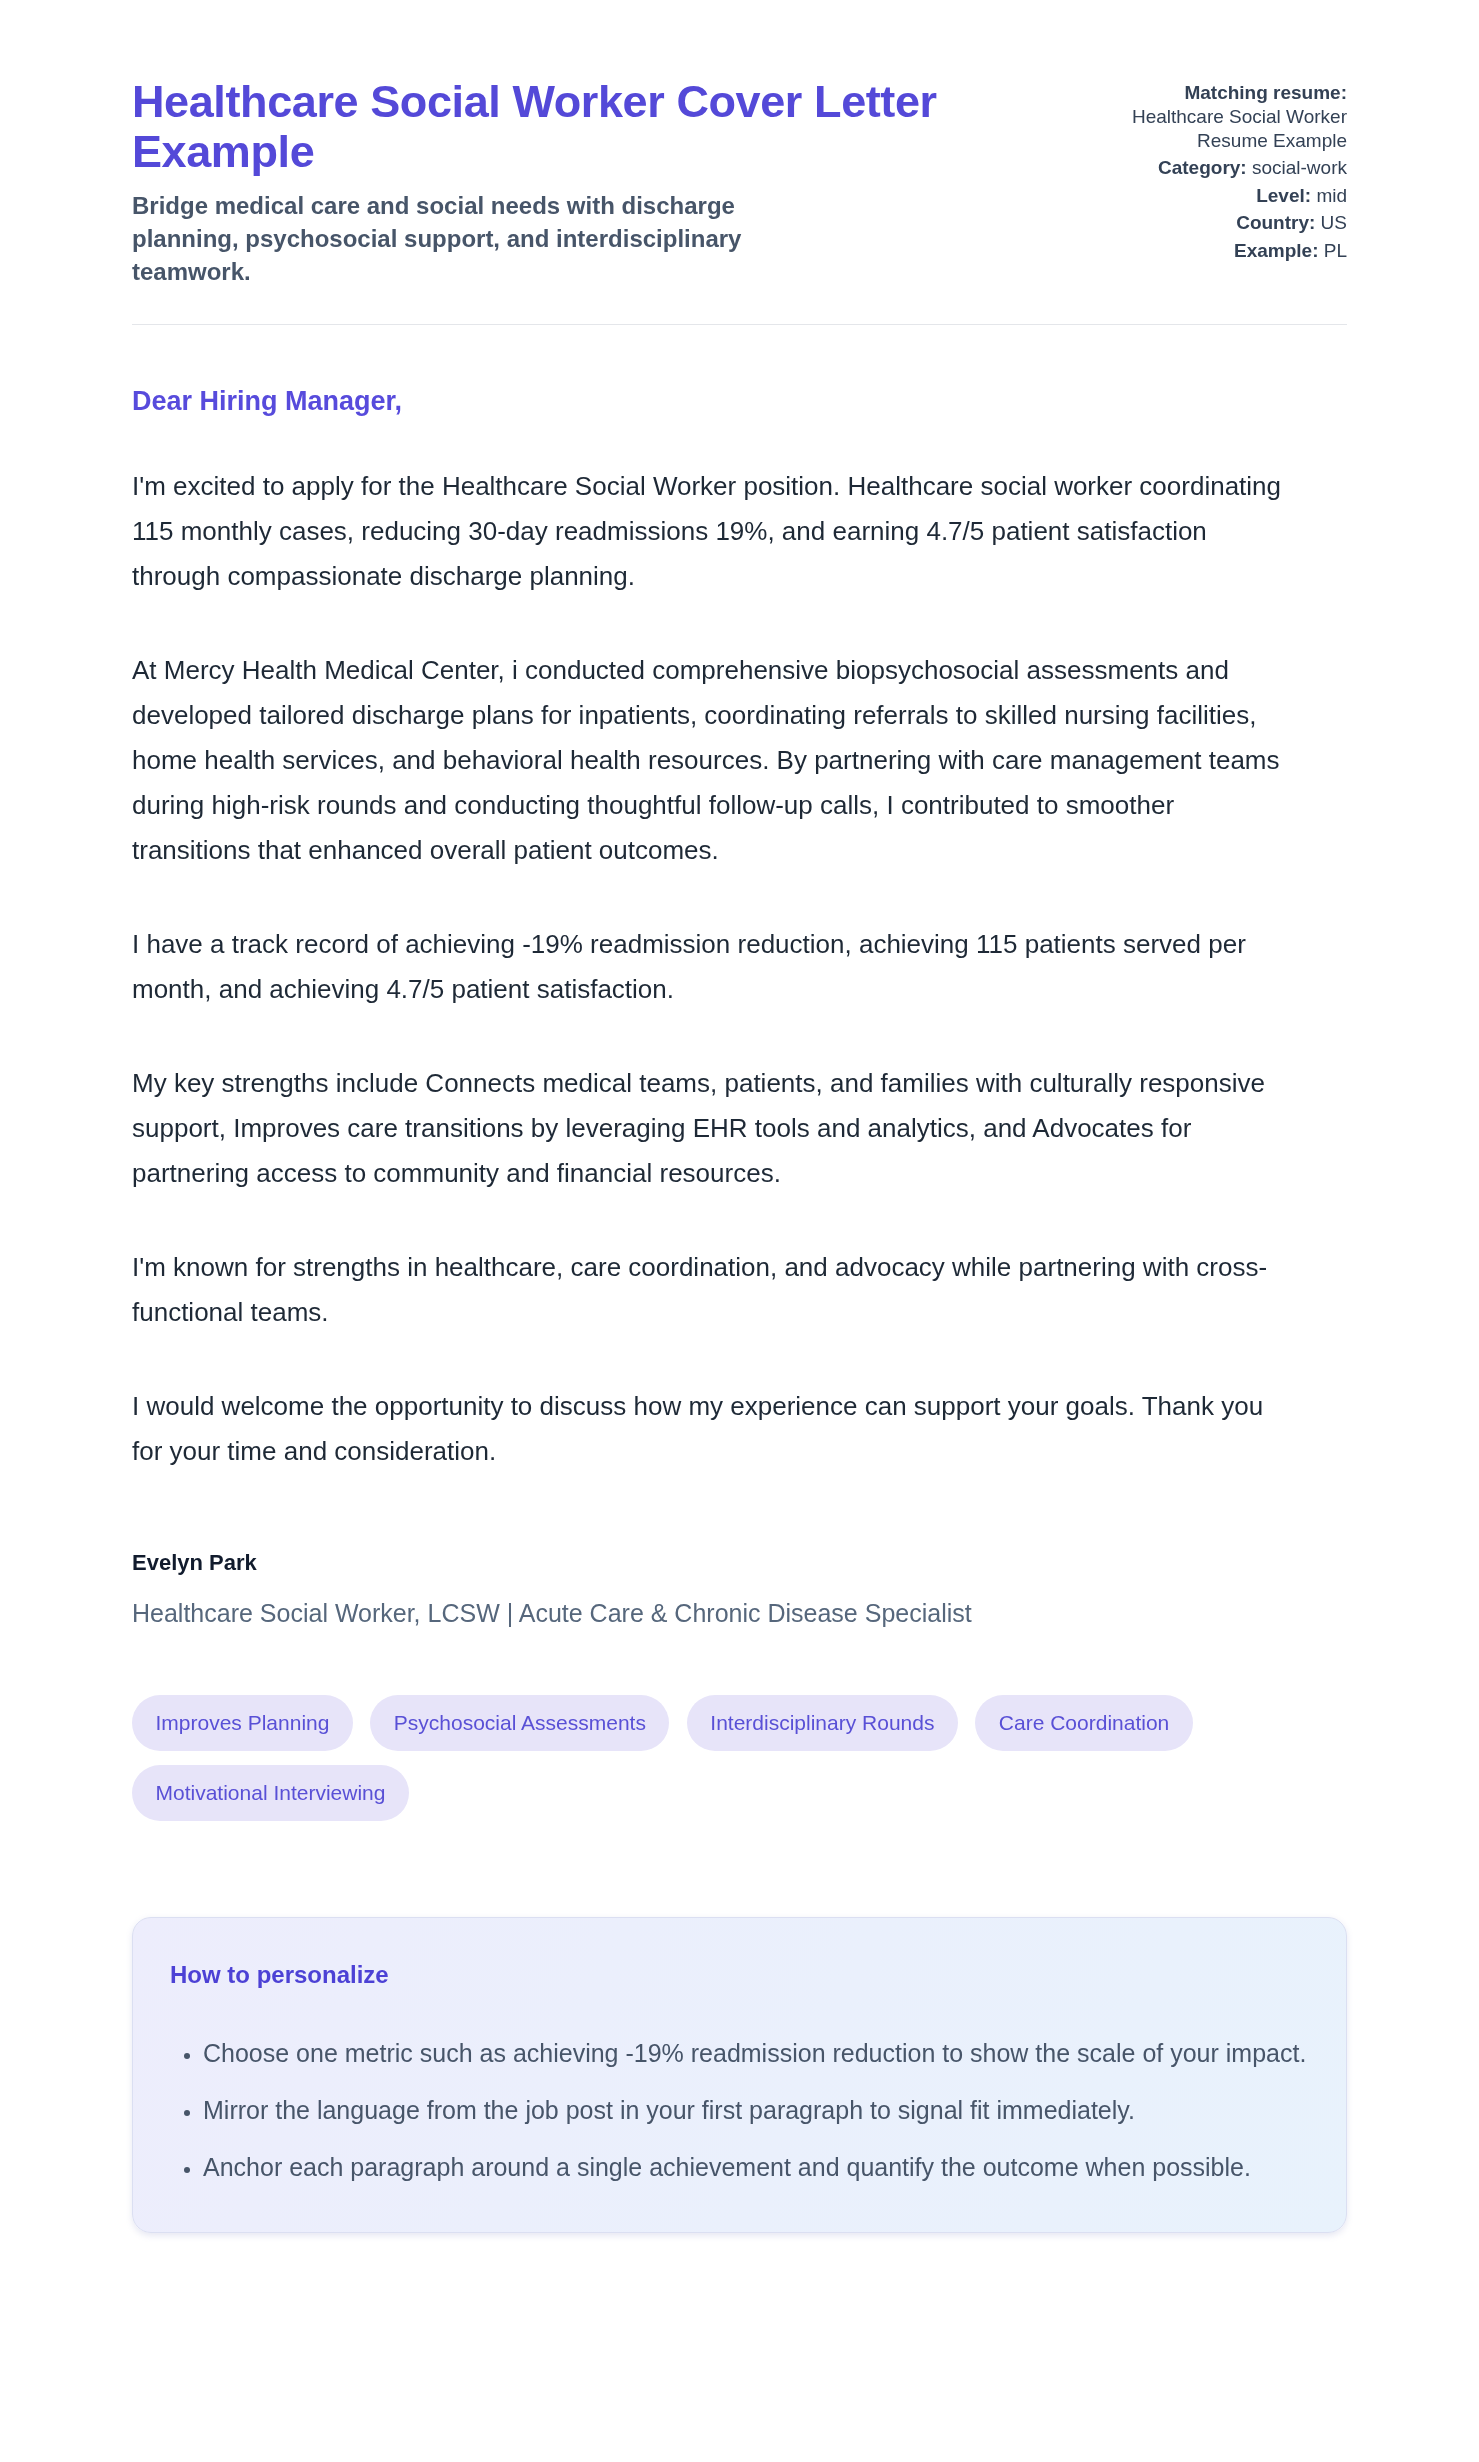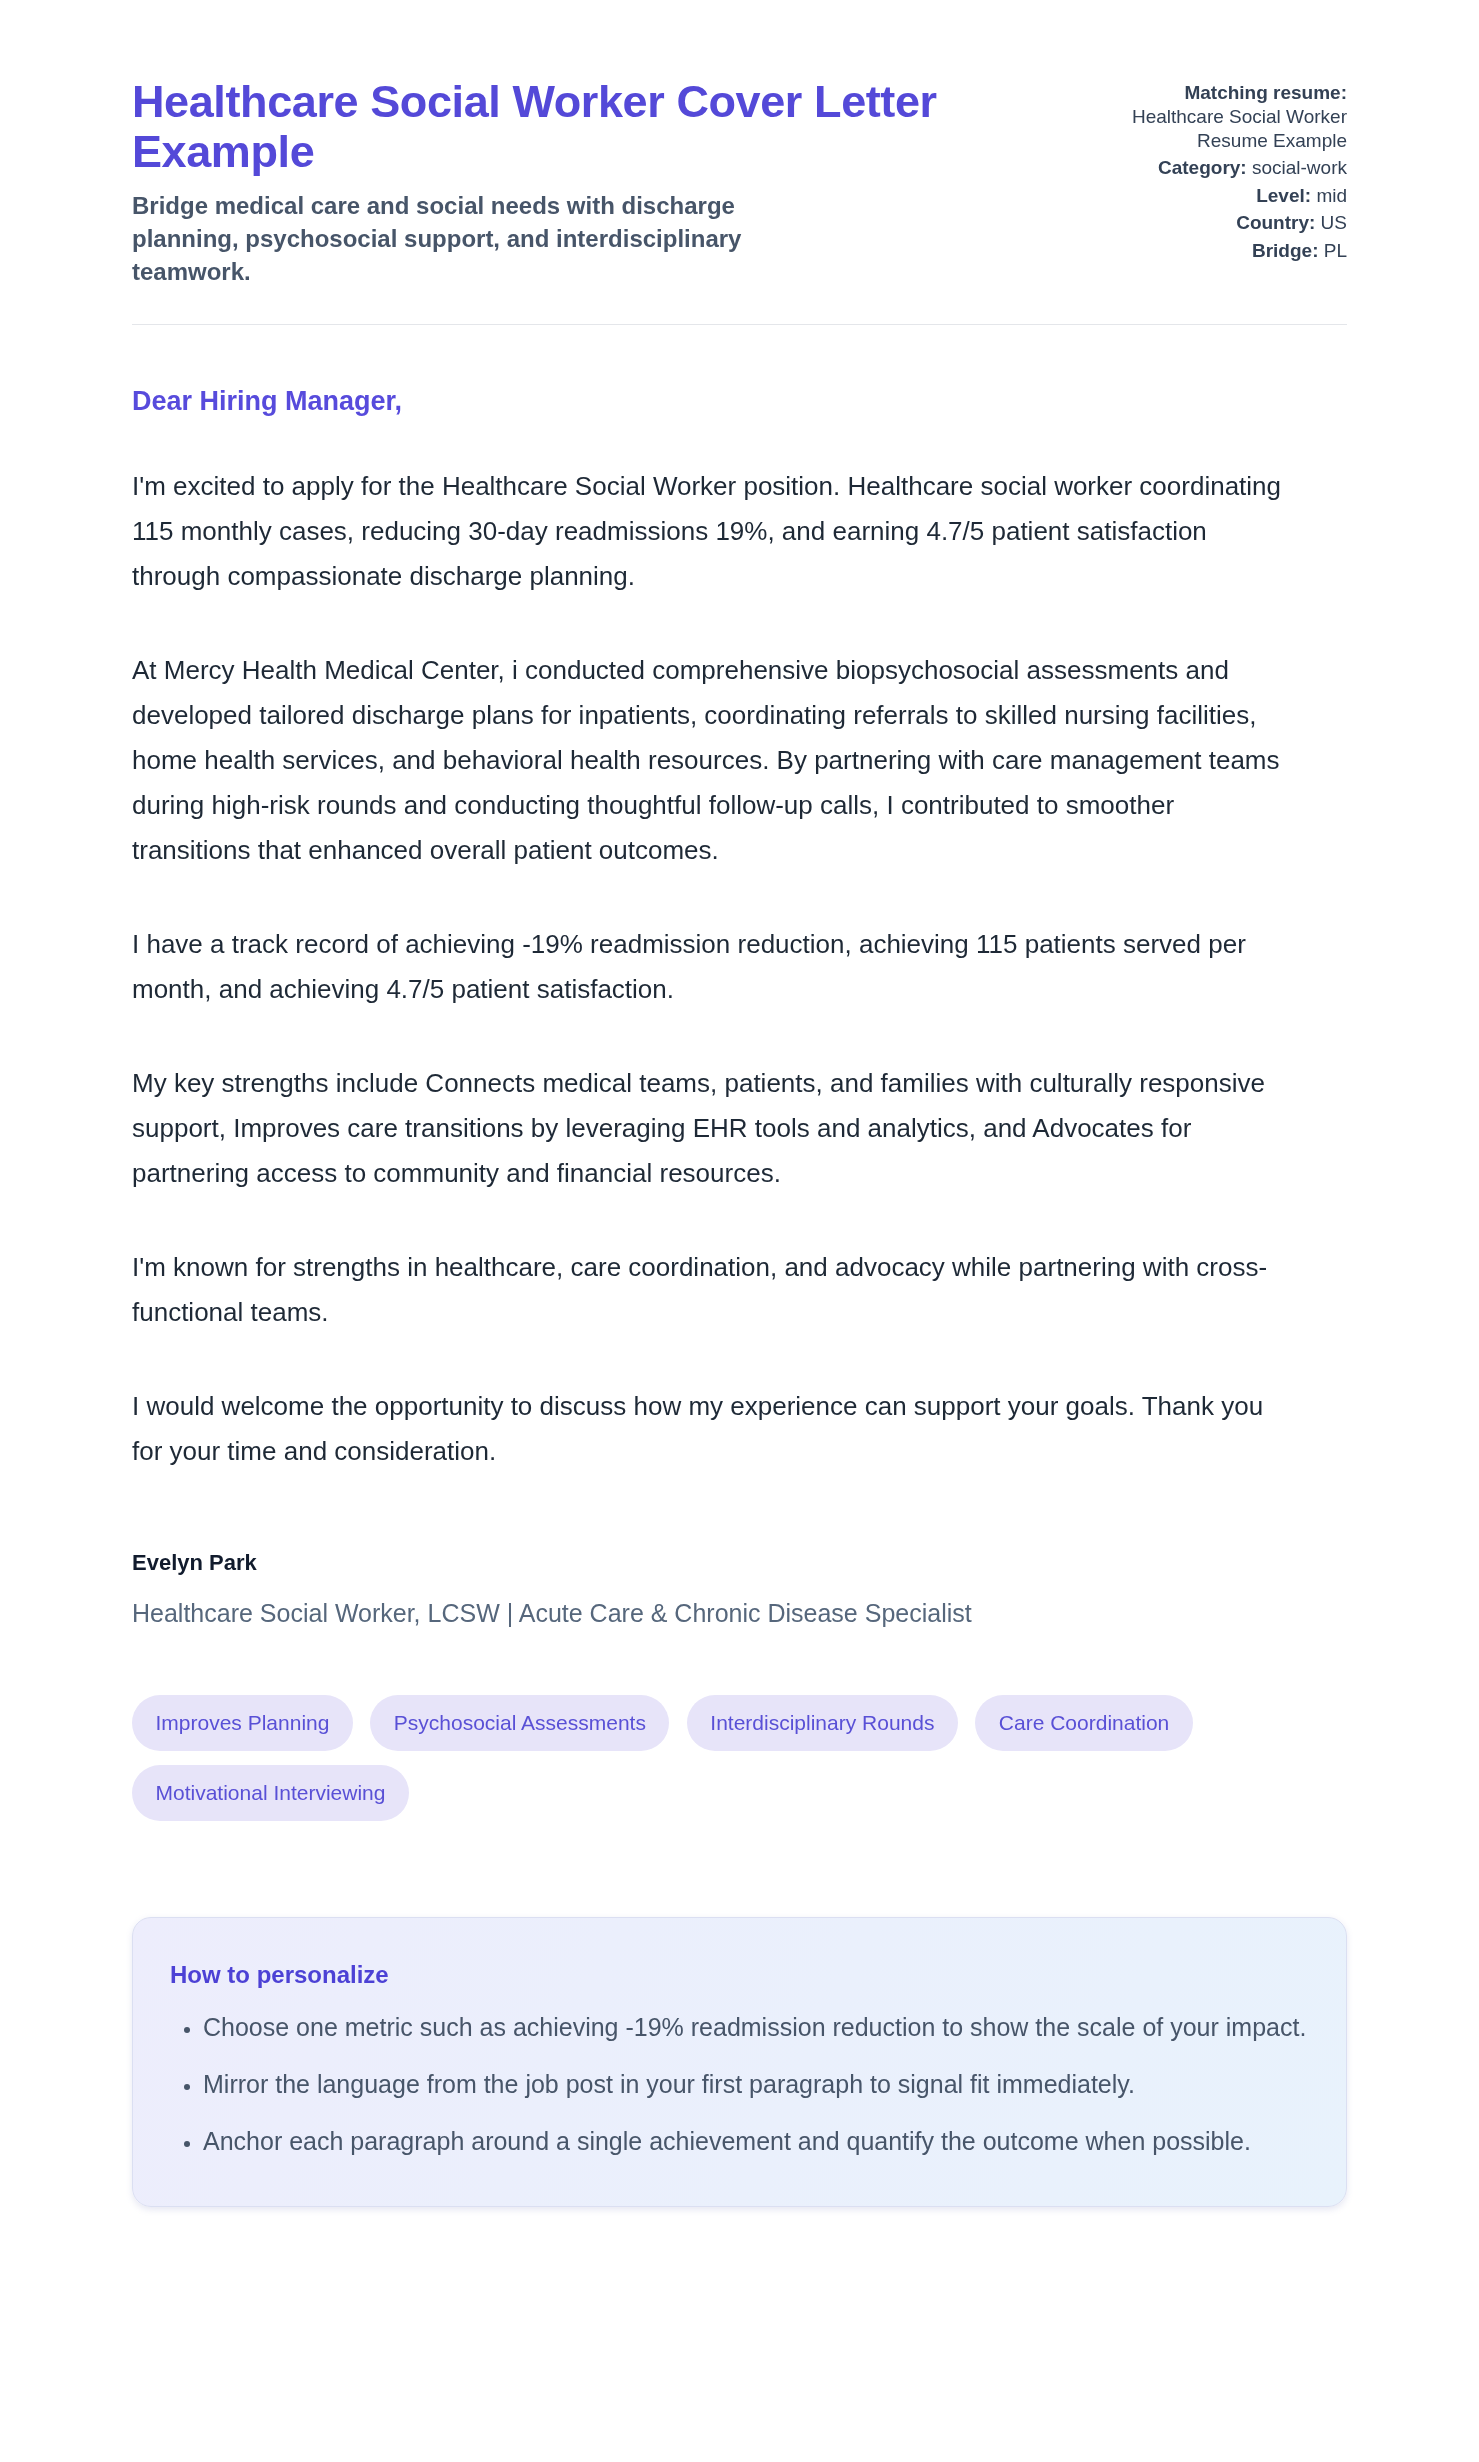--- a/index.html
+++ b/index.html
@@ -114,21 +114,21 @@
     border: 0.9px solid #dbdff2;
     background: linear-gradient(115deg, #ededfc 0%, #eaf0fc 55%, #e8f2fc 100%);
     box-shadow: 0 2.6px 6px rgba(120, 130, 190, 0.18);
     padding: 40px 38px 42px 37px;
   }
   .tips-box h2 {
     font-size: 24px;
     line-height: 33px;
     font-weight: 700;
     color: #4c41d5;
-    margin-bottom: 14px;
+    margin-bottom: 40px;
   }
   .tips-box ul {
     list-style: disc;
     padding-left: 33px;
   }
   .tips-box li {
     font-size: 25px;
     line-height: 45px;
     color: #475569;
     margin-bottom: 12px;
@@ -147,21 +147,21 @@
   <header class="header">
     <div class="header-left">
       <h1 class="title">Healthcare Social Worker Cover Letter Example</h1>
       <p class="subtitle">Bridge medical care and social needs with discharge planning, psychosocial support, and interdisciplinary teamwork.</p>
     </div>
     <aside class="meta">
       <div class="meta-field"><strong class="block-label">Matching resume:</strong><span>Healthcare Social Worker Resume Example</span></div>
       <div class="meta-field"><strong>Category:</strong> <span>social-work</span></div>
       <div class="meta-field"><strong>Level:</strong> <span>mid</span></div>
       <div class="meta-field"><strong>Country:</strong> <span>US</span></div>
-      <div class="meta-field"><strong>Bridge:</strong> <span>PL</span></div>
+      <div class="meta-field"><strong>Example:</strong> <span>PL</span></div>
     </aside>
   </header>
 
   <section class="letter">
     <p class="greeting">Dear Hiring Manager,</p>
 
     <p class="para">I'm excited to apply for the Healthcare Social Worker position. Healthcare social worker coordinating 115 monthly cases, reducing 30-day readmissions 19%, and earning 4.7/5 patient satisfaction through compassionate discharge planning.</p>
     <p class="para">At Mercy Health Medical Center, i conducted comprehensive biopsychosocial assessments and developed tailored discharge plans for inpatients, coordinating referrals to skilled nursing facilities, home health services, and behavioral health resources. By partnering with care management teams during high-risk rounds and conducting thoughtful follow-up calls, I contributed to smoother transitions that enhanced overall patient outcomes.</p>
     <p class="para">I have a track record of achieving -19% readmission reduction, achieving 115 patients served per month, and achieving 4.7/5 patient satisfaction.</p>
     <p class="para">My key strengths include Connects medical teams, patients, and families with culturally responsive support, Improves care transitions by leveraging EHR tools and analytics, and Advocates for partnering access to community and financial resources.</p>

